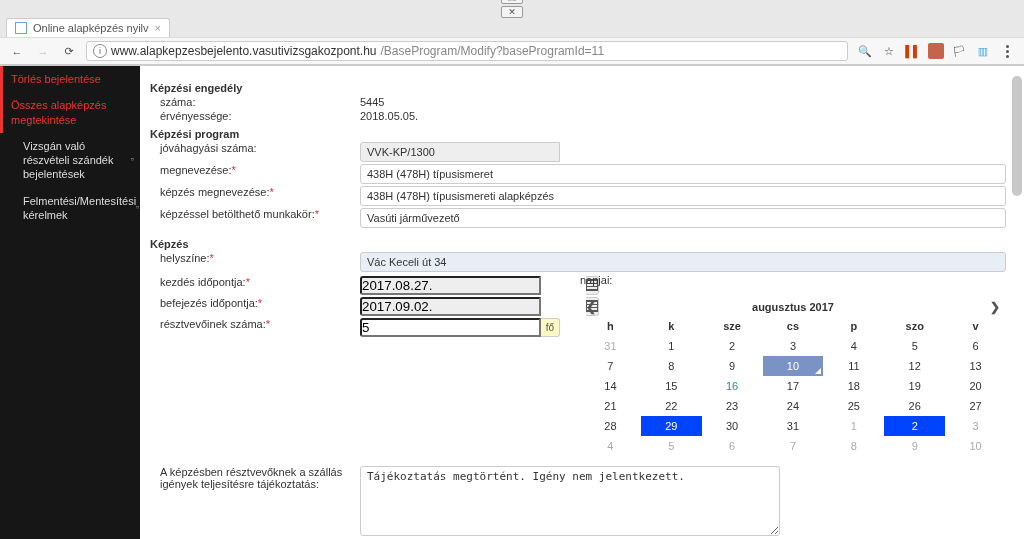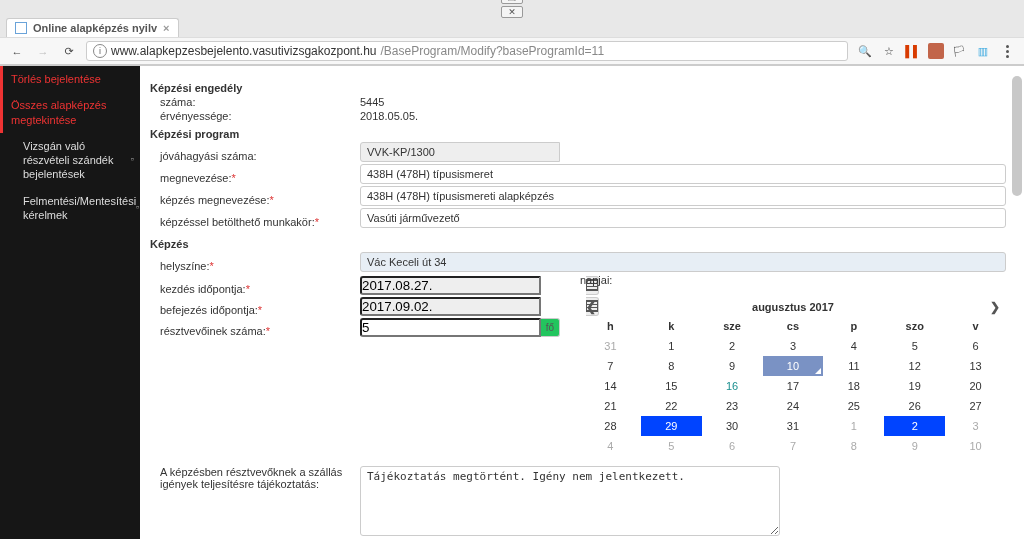--- a/index.html
+++ b/index.html
@@ -4,21 +4,21 @@
   <style>
     * { margin: 0; padding: 0; box-sizing: border-box; }
     body { font-family: Arial, sans-serif; font-size: 11px; color: #333; background: #eee; }
 
     
     .browser-chrome { background: #e8e8e8; border-bottom: 1px solid #ccc; }
     .window-bar { display: flex; justify-content: flex-end; align-items: center; height: 18px; padding: 0 6px; gap: 2px; flex-direction: column; }
     .win-btn { width: 22px; height: 14px; border: 1px solid #999; border-radius: 2px; display: flex; align-items: center; justify-content: center; font-size: 9px; background: #f4f4f4; color: #555; }
     .user-badge { width: 28px; height: 14px; border: 1px solid #999; border-radius: 2px; display: flex; align-items: center; justify-content: center; font-size: 9px; background: #f4f4f4; color: #555; margin-right: 6px; }
     .tab-row { display: flex; padding-left: 6px; }
-    .tab { display: flex; align-items: center; gap: 6px; background: #fff; border: 1px solid #ccc; border-bottom: none; border-radius: 3px 3px 0 0; padding: 3px 8px; font-size: 11px; color: #555; max-width: 180px; font-weight: bold; }
+    .tab { display: flex; align-items: center; gap: 6px; background: #fff; border: 1px solid #ccc; border-bottom: none; border-radius: 3px 3px 0 0; padding: 3px 8px; font-size: 11px; color: #555; max-width: 180px; }
     .tab-favicon { width: 12px; height: 12px; border: 1px solid #6aa3d9; display: inline-block; }
     .tab-close { color: #999; cursor: pointer; }
     .addr-row { display: flex; align-items: center; gap: 8px; background: #f7f7f7; padding: 3px 8px; border-top: 1px solid #ddd; border-bottom: 1px solid #ccc; }
     .nav-arrow, .reload, .toolbar-icon { width: 18px; height: 18px; display: flex; align-items: center; justify-content: center; color: #444; }
     .addr-bar { flex: 1; display: flex; align-items: center; gap: 4px; background: #fff; border: 1px solid #ccc; border-radius: 3px; padding: 2px 6px; font-size: 12px; color: #666; }
     .info-icon { width: 14px; height: 14px; border: 1px solid #888; border-radius: 50%; display: flex; align-items: center; justify-content: center; font-size: 9px; }
     .addr-host { color: #333; }
     .addr-path { color: #888; }
     .toolbar-right { display: flex; align-items: center; gap: 6px; }
     .user-avatar-icon { width: 16px; height: 16px; background: #c2654a; display: inline-block; border-radius: 2px; }
@@ -31,37 +31,37 @@
     .app { display: flex; height: calc(539px - 56px); background: #fff; }
     .sidebar { width: 140px; background: #161616; color: #ddd; font-size: 11px; }
     .sidebar-item { padding: 6px 8px; border-left: 3px solid transparent; line-height: 1.3; cursor: pointer; }
     .sidebar-item.red { border-left-color: #e33; color: #e33; }
     .sidebar-item.sub { padding-left: 20px; }
     .sidebar-item.expand { display: flex; justify-content: space-between; align-items: center; padding-right: 6px; }
     .expander { font-size: 9px; color: #aaa; }
     .content { flex: 1; padding: 10px 18px 20px 10px; overflow-y: auto; background: #fff; position: relative; }
 
     .section-title { font-weight: bold; font-size: 11px; margin: 6px 0 2px 0; }
-    .form-row { display: flex; align-items: flex-end; margin: 2px 0; }
+    .form-row { display: flex; align-items: flex-start; margin: 2px 0; }
     .form-label { width: 210px; padding-left: 10px; font-size: 11px; color: #333; }
     .form-label .req { color: #d33; }
     .form-value { flex: 1; font-size: 11px; color: #333; }
     .form-input { flex: 1; max-width: 650px; }
     .form-input input, .form-input textarea {
       width: 100%; border: 1px solid #ccc; border-radius: 3px;
       padding: 3px 6px; font-size: 11px; color: #333; background: #fff;
     }
     .form-input input[readonly] { background: #eee; }
     .date-group { display: flex; width: 200px; gap: 45px; }
     .date-group input { border-radius: 3px 0 0 3px; background: #eee; }
     .date-btn { width: 28px; border: 1px solid #ccc; border-left: none; border-radius: 0 3px 3px 0; background: #eee; display: flex; align-items: center; justify-content: center; }
     .date-icon::before { content: ""; display: inline-block; width: 10px; height: 10px; background: repeating-linear-gradient(#555 0 1px, transparent 1px 3px); border: 1px solid #555; }
     .short-input { max-width: 200px; display: flex; }
     .short-input input { border-radius: 3px 0 0 3px; }
-    .suffix-btn { width: 28px; border: 1px solid #ccc; border-left: none; border-radius: 0 3px 3px 0; background: #22c55e; display: flex; align-items: center; justify-content: center; font-size: 10px; color: #555; }
+    .suffix-btn { width: 28px; border: 1px solid #ccc; border-left: none; border-radius: 0 3px 3px 0; background: #fef9c3; display: flex; align-items: center; justify-content: center; font-size: 10px; color: #555; }
 
     .two-col { display: flex; gap: 20px; }
     .left-col { flex: 0 0 400px; }
     .right-col { flex: 1; }
 
     
     .calendar { font-size: 11px; color: #333; }
     .cal-header { display: flex; align-items: center; justify-content: space-between; padding: 2px 6px; font-weight: bold; }
     .cal-nav { cursor: pointer; font-size: 12px; color: #555; }
     .cal-grid { display: grid; grid-template-columns: repeat(7, 1fr); text-align: center; }

